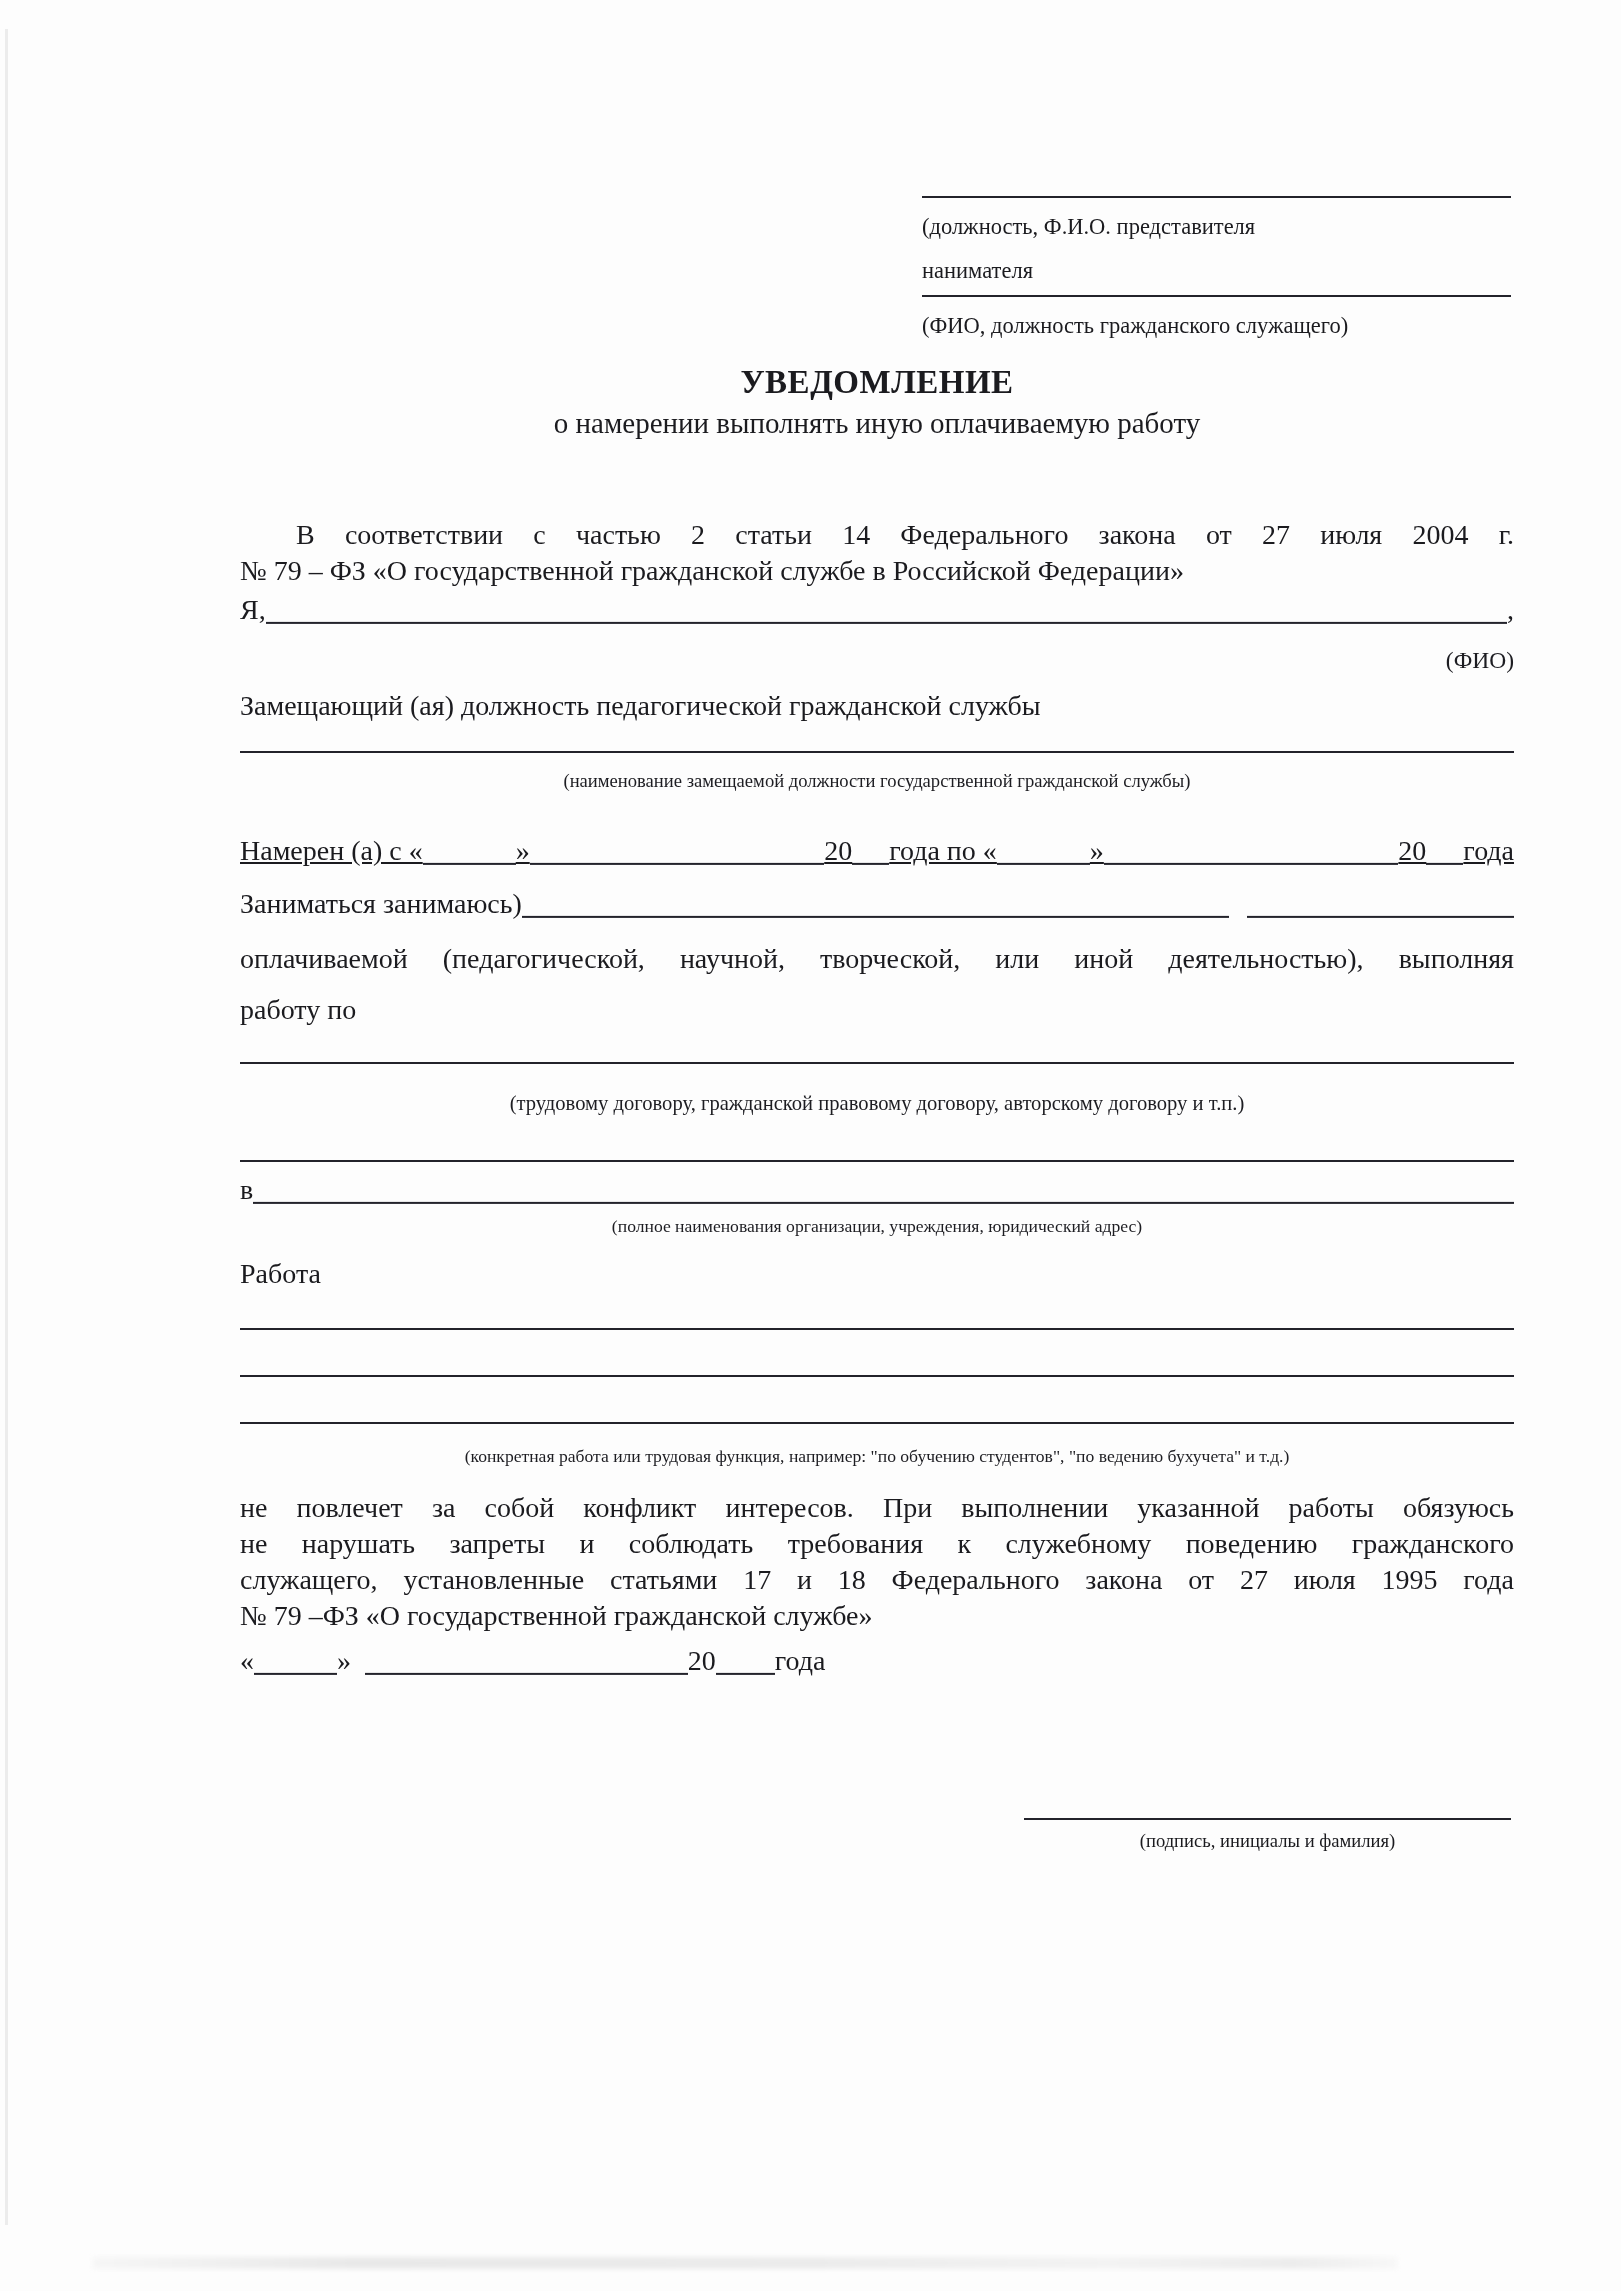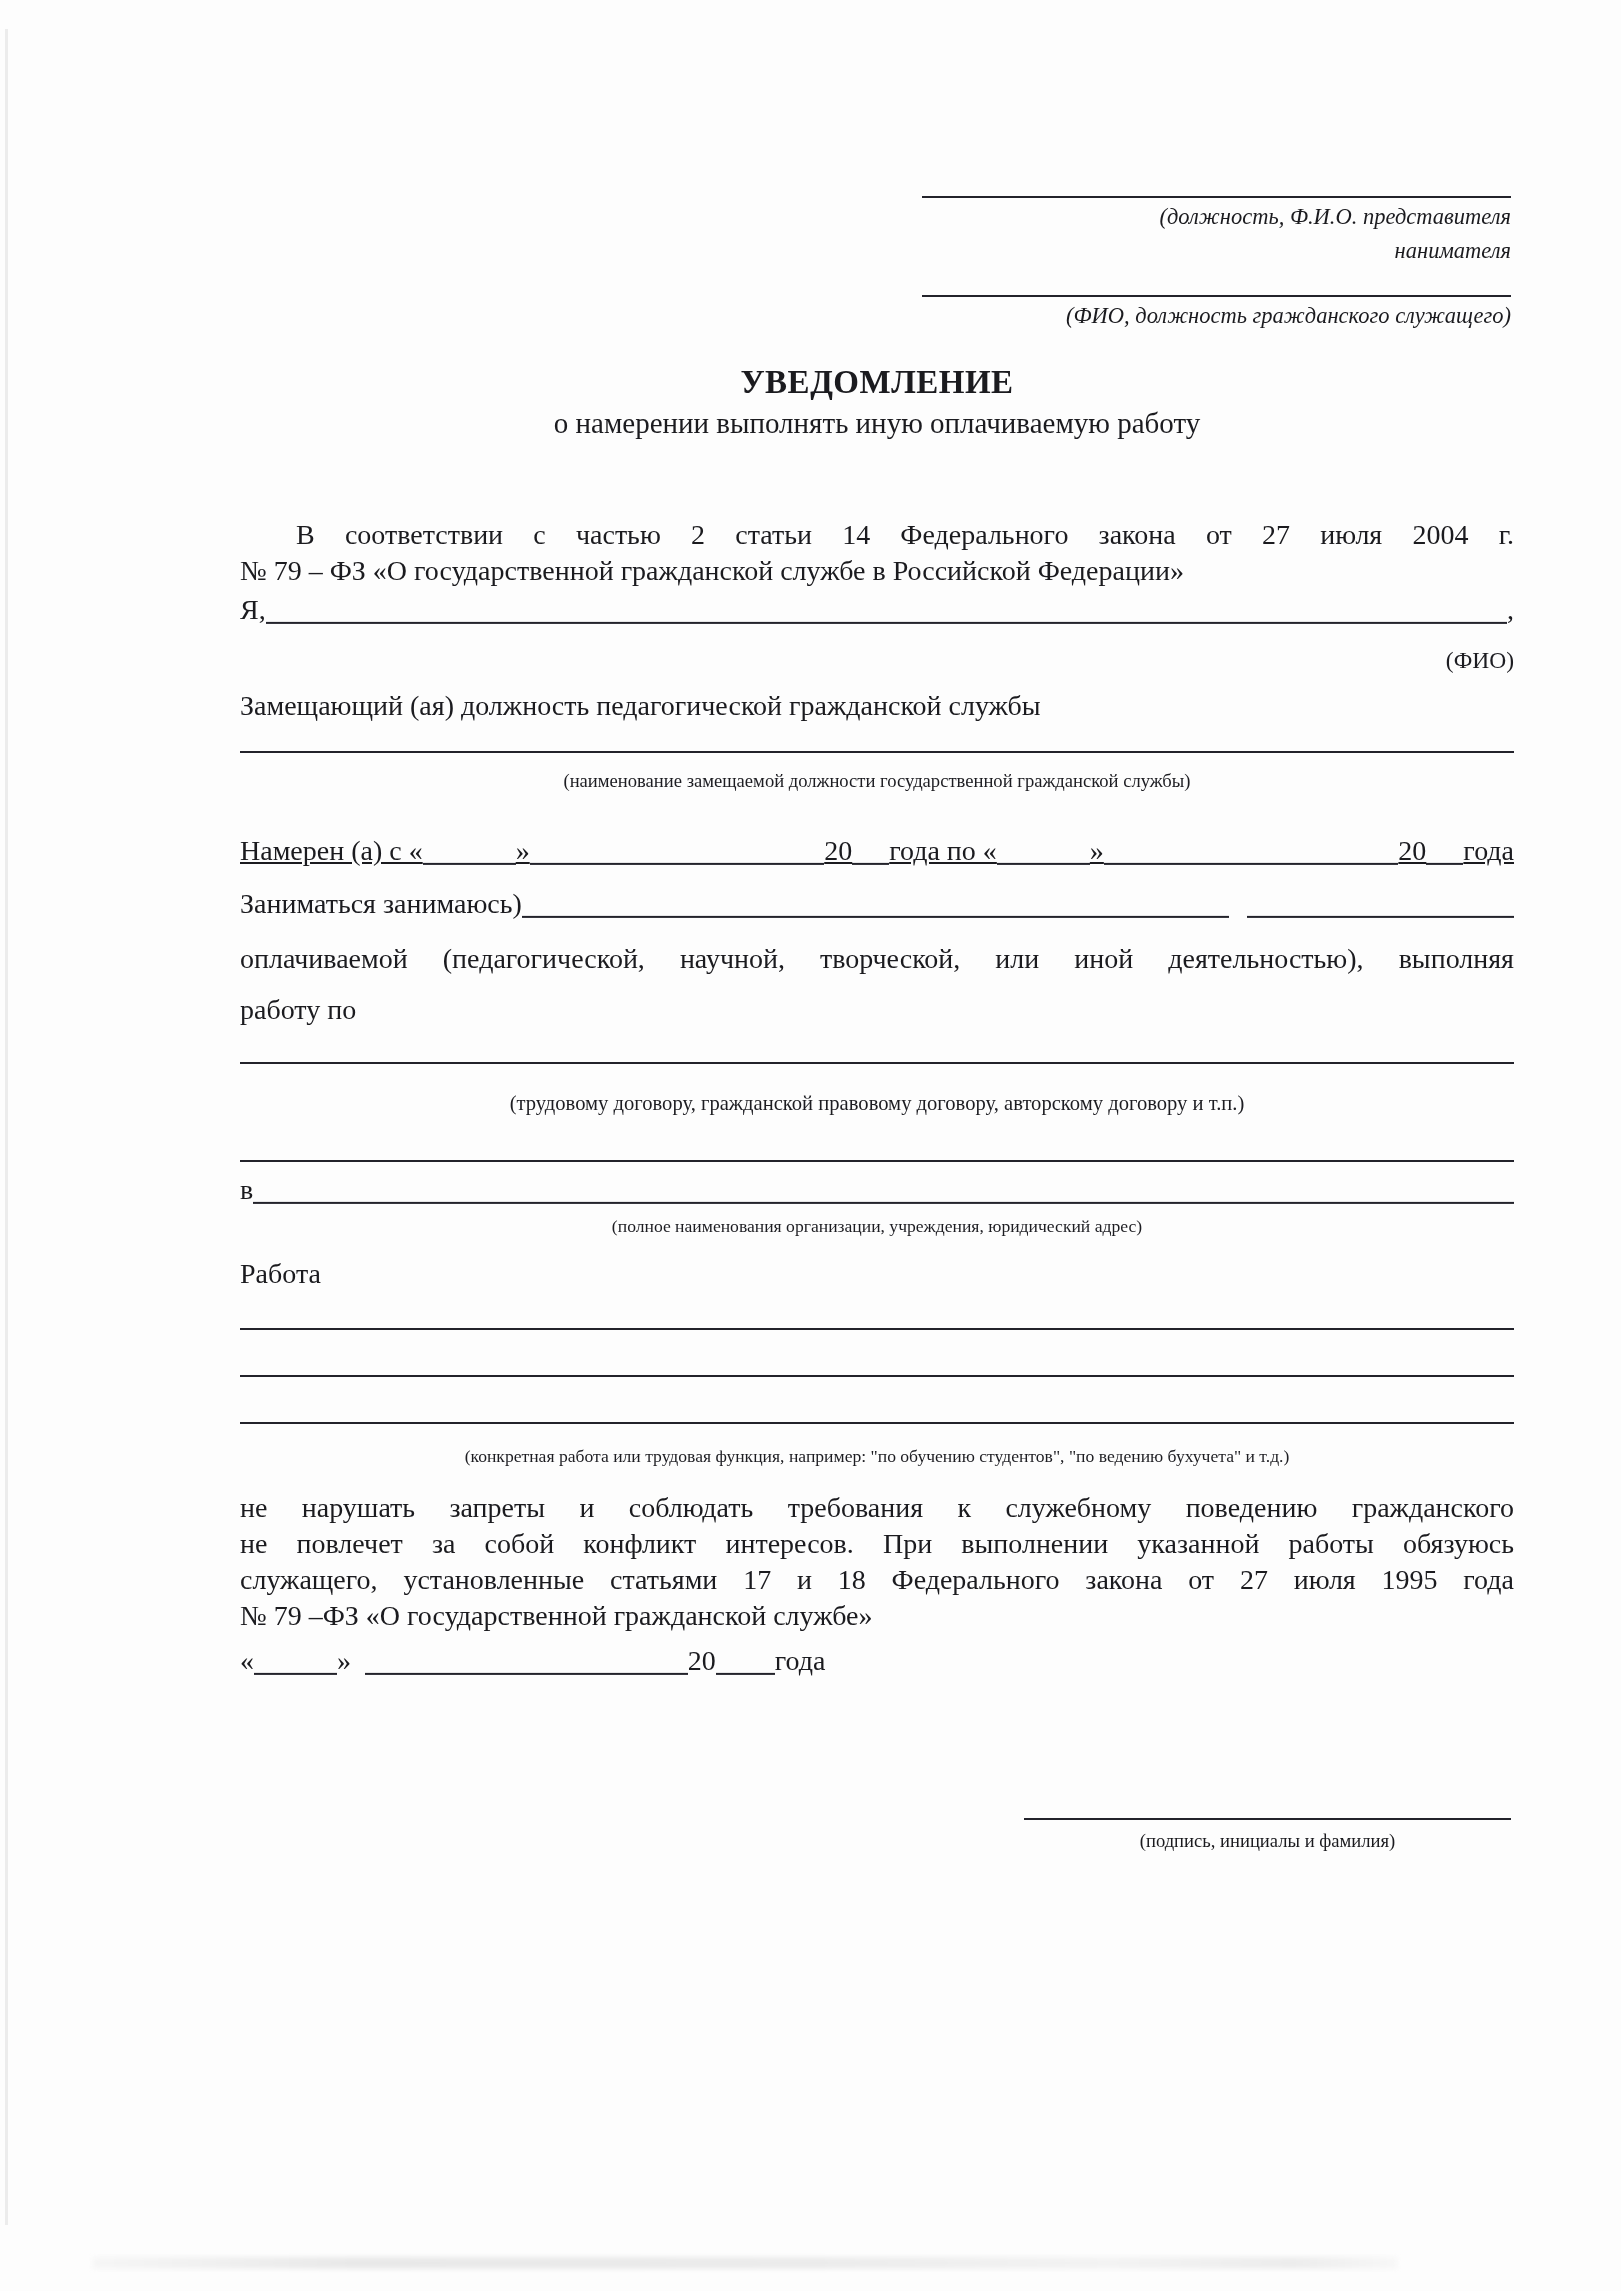--- a/index.html
+++ b/index.html
@@ -29,21 +29,21 @@
   .bl{border-bottom:2px solid #23232b;transform:translateY(4.9px);}
   .bl.thick{border-bottom-width:2.9px;}
   .grow{flex:1 1 auto;}
   .w38{width:37px;} .w60{width:59px;} .w85{width:83px;} .w95{width:93px;}
   .w272{width:267px;} .w330{width:323px;}
   .gap14{width:13.7px;} .gap18{width:17.6px;}
 
   
   .hdr-block{position:absolute;left:922px;width:589px;}
   .hdr1{top:196px;} .hdr2{top:295px;}
-  .hdr-cap{font-size:22.5px;line-height:30px;text-align:right;margin-top:4px;font-style:italic;}
+  .hdr-cap{font-size:22.5px;line-height:30px;text-align:left;margin-top:14px;}
 
   
   .title-block{top:361px;text-align:center;}
   .title{font-size:33px;font-weight:bold;line-height:43px;letter-spacing:0.5px;}
   .subtitle{font-size:29px;line-height:39px;}
 
   
   .pline{font-size:28px;line-height:36px;}
   .jline{font-size:28px;line-height:36px;text-align:justify;text-align-last:justify;}
   .indent{text-indent:56px;}
@@ -146,22 +146,22 @@
   </div>
   <div class="abs content cap org-cap">(полное наименования организации, учреждения, юридический адрес)</div>
 
   <div class="abs content pline body-text work-lbl">Работа</div>
   <div class="abs content uline wl1"></div>
   <div class="abs content uline wl2"></div>
   <div class="abs content uline wl3"></div>
   <div class="abs content cap work-cap">(конкретная работа или трудовая функция, например: "по обучению студентов", "по ведению бухучета" и т.д.)</div>
 
   <div class="abs content obligation">
+    <div class="jline">не повлечет за собой конфликт интересов. При выполнении указанной работы обязуюсь</div>
     <div class="jline">не нарушать запреты и соблюдать требования к служебному поведению гражданского</div>
-    <div class="jline">не повлечет за собой конфликт интересов. При выполнении указанной работы обязуюсь</div>
     <div class="jline">служащего, установленные статьями 17 и 18 Федерального закона от 27 июля 1995 года</div>
     <div class="pline">№ 79 –ФЗ «О государственной гражданской службе»</div>
   </div>
 
   <div class="abs content row date-row">
     <span>«</span>
     <span class="bl w85"></span>
     <span>»</span>
     <span class="gap14"></span>
     <span class="bl w330"></span>

